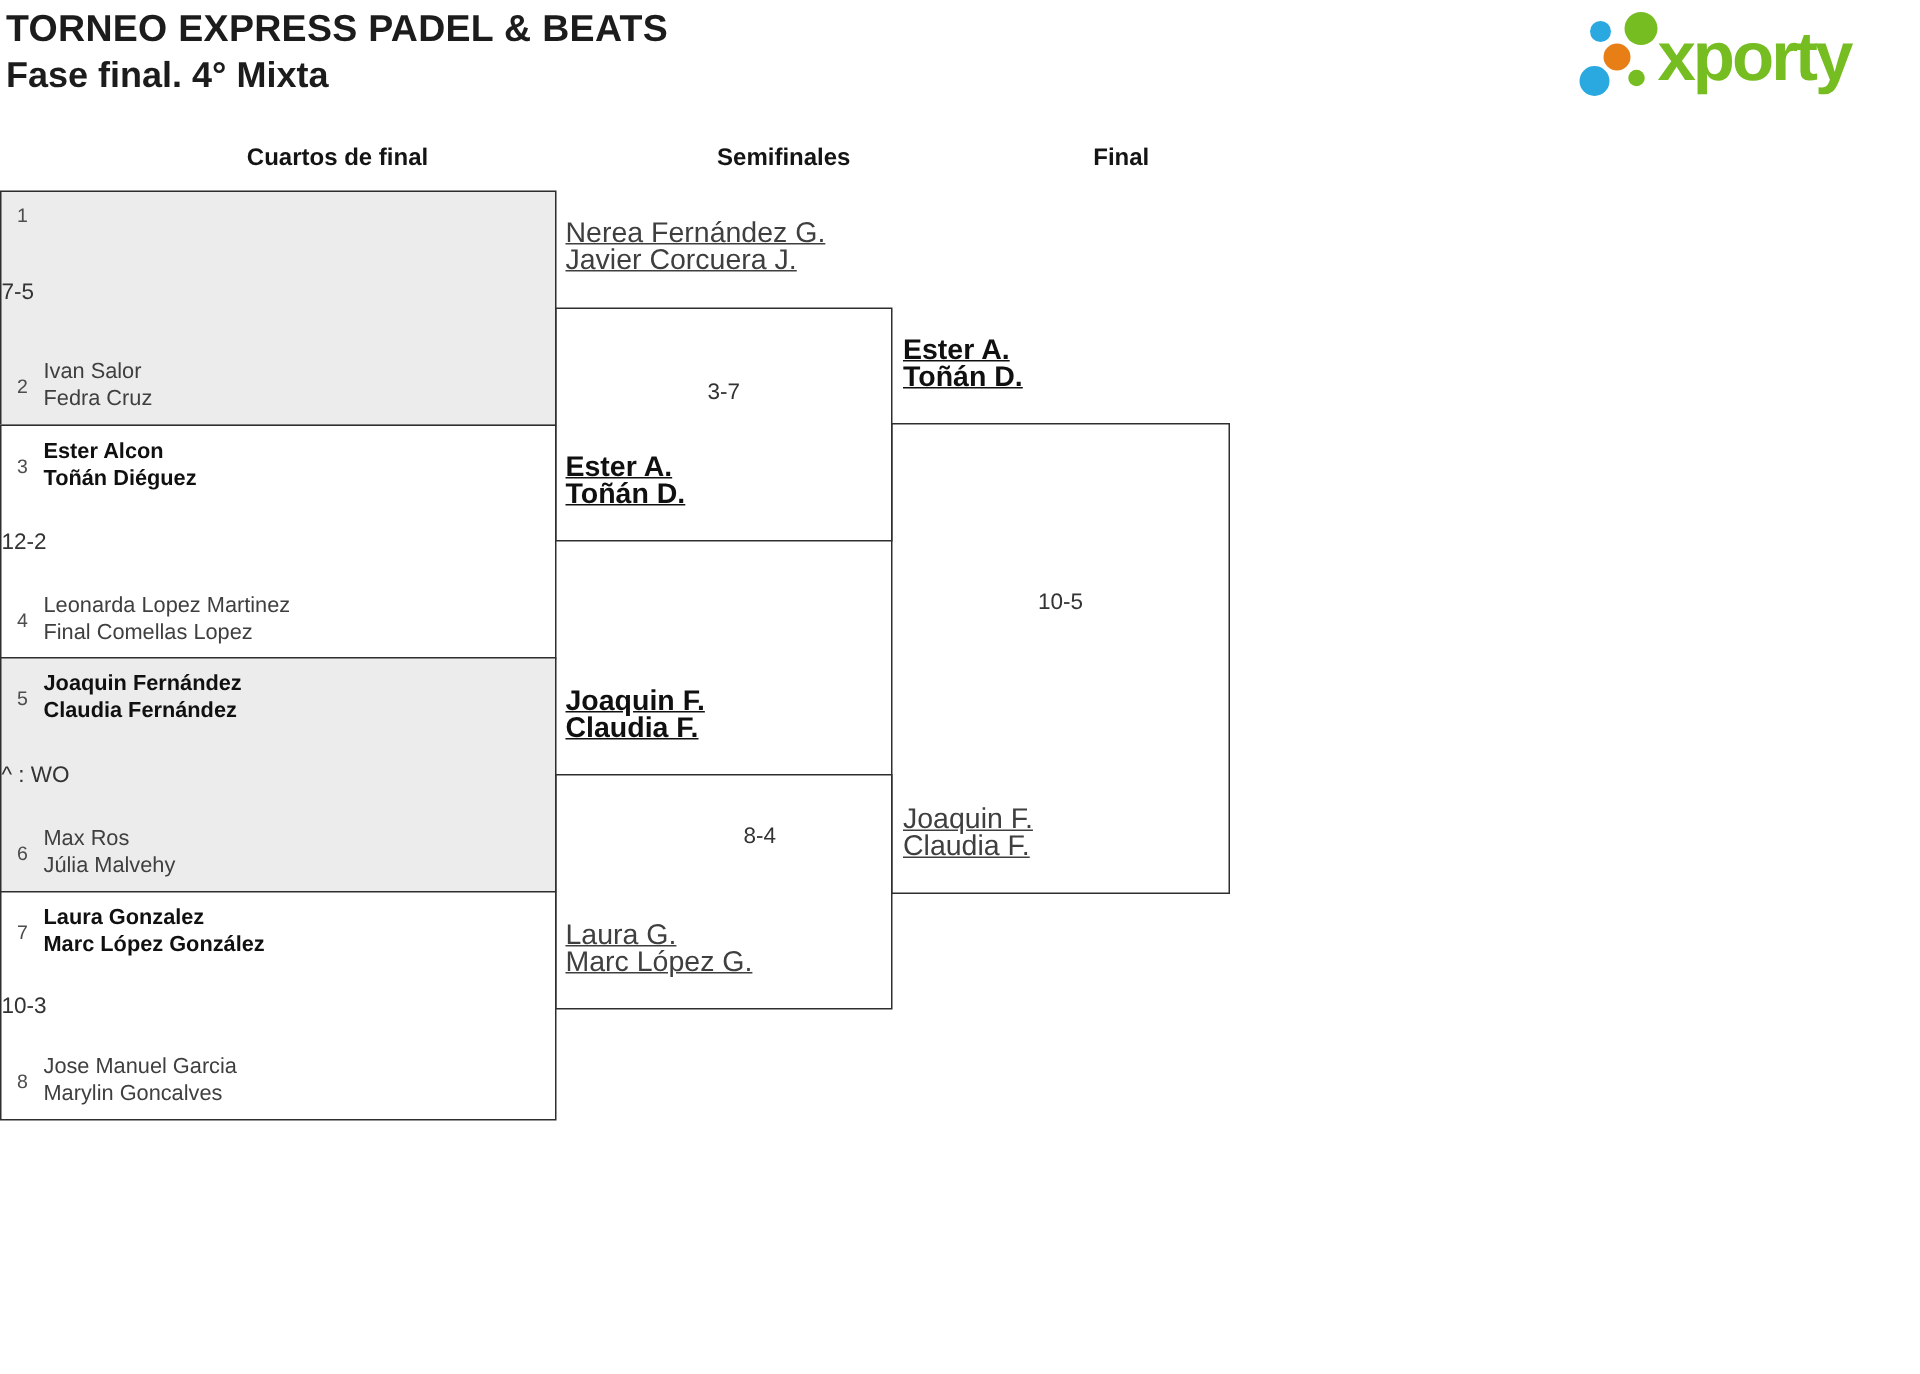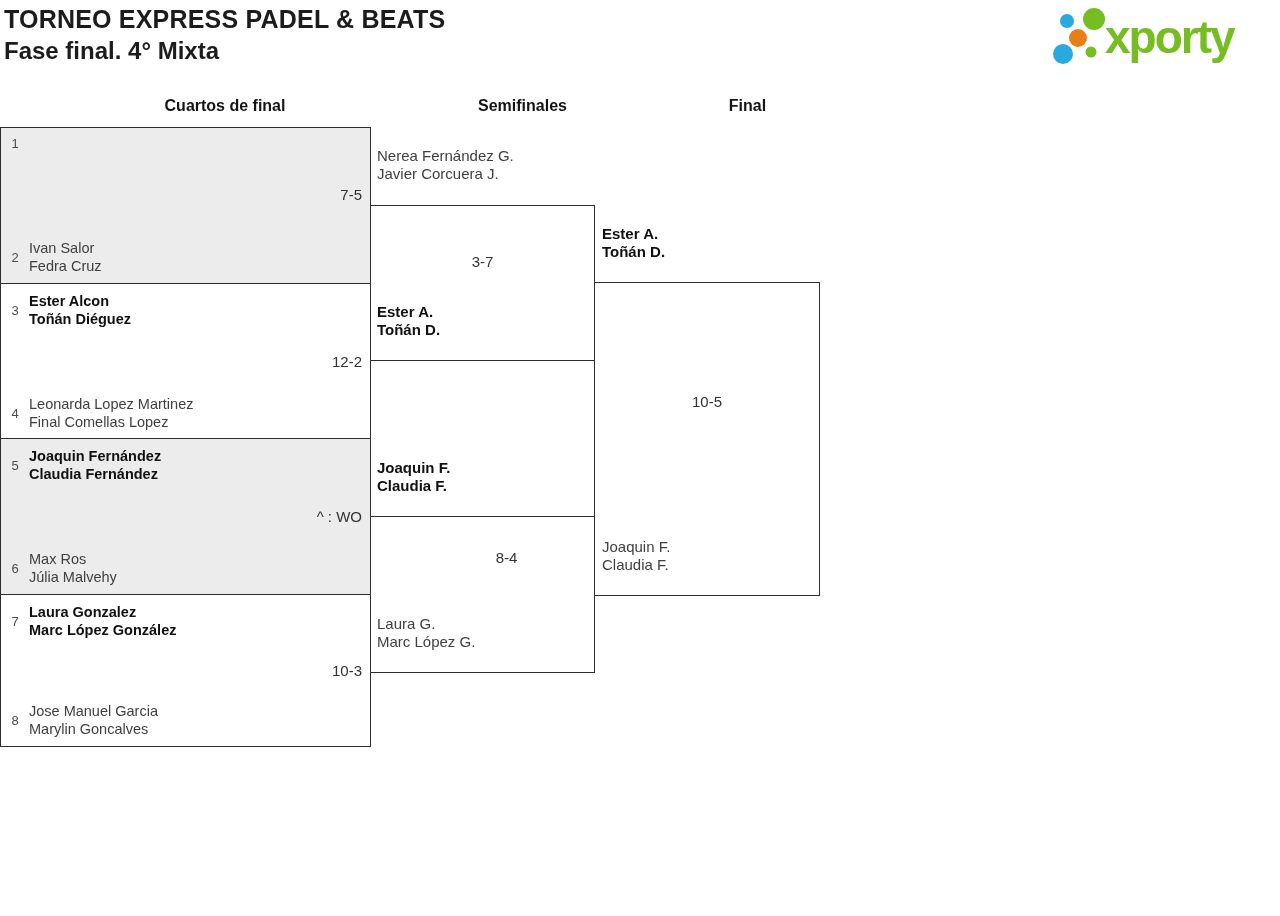--- a/index.html
+++ b/index.html
@@ -51,34 +51,34 @@
   .qf-3{top:438px;height:157px;background:#ececec;}
   .qf-4{top:594px;height:153px;background:#ffffff;}
   .team{display:flex;align-items:center;}
   .seed{
     flex:0 0 28px;width:28px;text-align:center;
     font-size:13px;color:#4d4d4d;
   }
   .names{font-size:14.5px;line-height:18px;color:#3f3f3f;}
   .team.winner .names{font-weight:700;color:#101010;}
   .qf-score{
-    text-align:right;font-size:15px;color:#333333;height:18px;line-height:18px;padding-left:32px;
+    text-align:left;font-size:15px;color:#333333;height:18px;line-height:18px;
   }
   
   .box{
     position:absolute;box-sizing:border-box;
     border:1px solid #2e2e2e;background:transparent;
   }
   .box-sf1{left:370px;top:205px;width:225px;height:156px;}
   .box-sf2{left:370px;top:516px;width:225px;height:157px;}
   .box-final{left:594px;top:282px;width:226px;height:314px;}
   
   .nameblock{
     position:absolute;
-    font-size:15px;line-height:18px;color:#3f3f3f;white-space:nowrap;
+    font-size:19px;line-height:18px;color:#3f3f3f;white-space:nowrap;text-decoration:underline;
   }
   .nameblock.winner{font-weight:700;color:#101010;}
   .nb-sf1-t1{left:377px;top:147px;}
   .nb-sf1-t2{left:377px;top:303px;}
   .nb-sf2-t1{left:377px;top:459px;}
   .nb-sf2-t2{left:377px;top:615px;}
   .nb-f-t1{left:602px;top:225px;}
   .nb-f-t2{left:602px;top:538px;}
   
   .score-abs{

